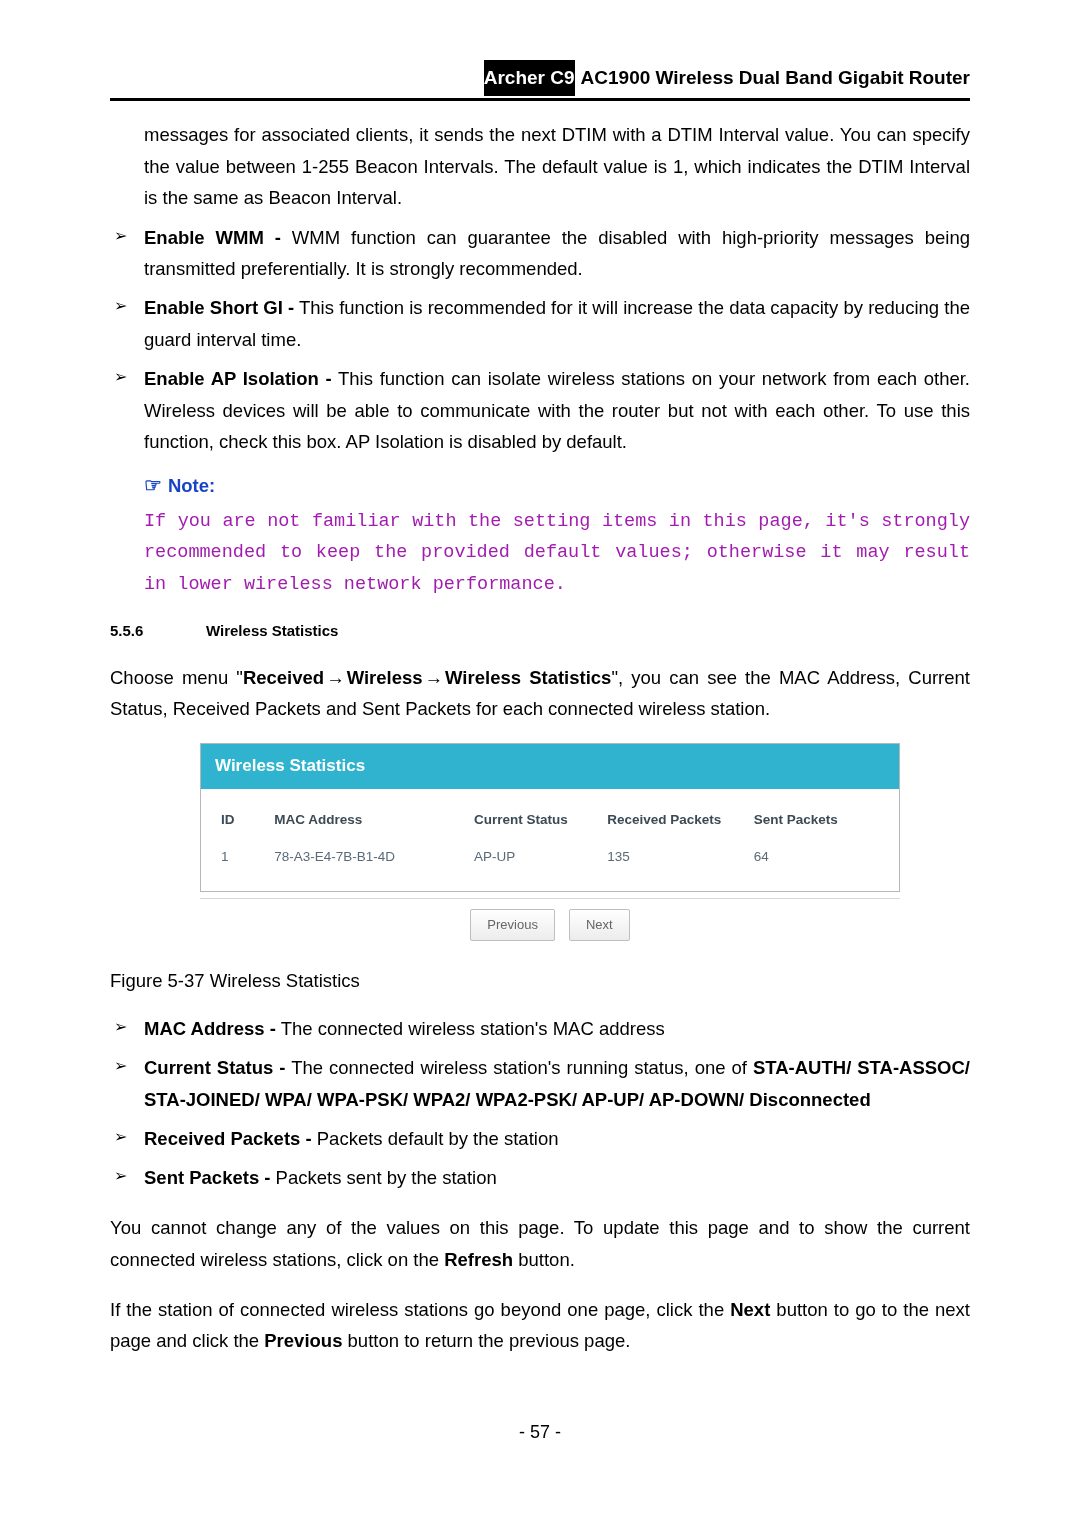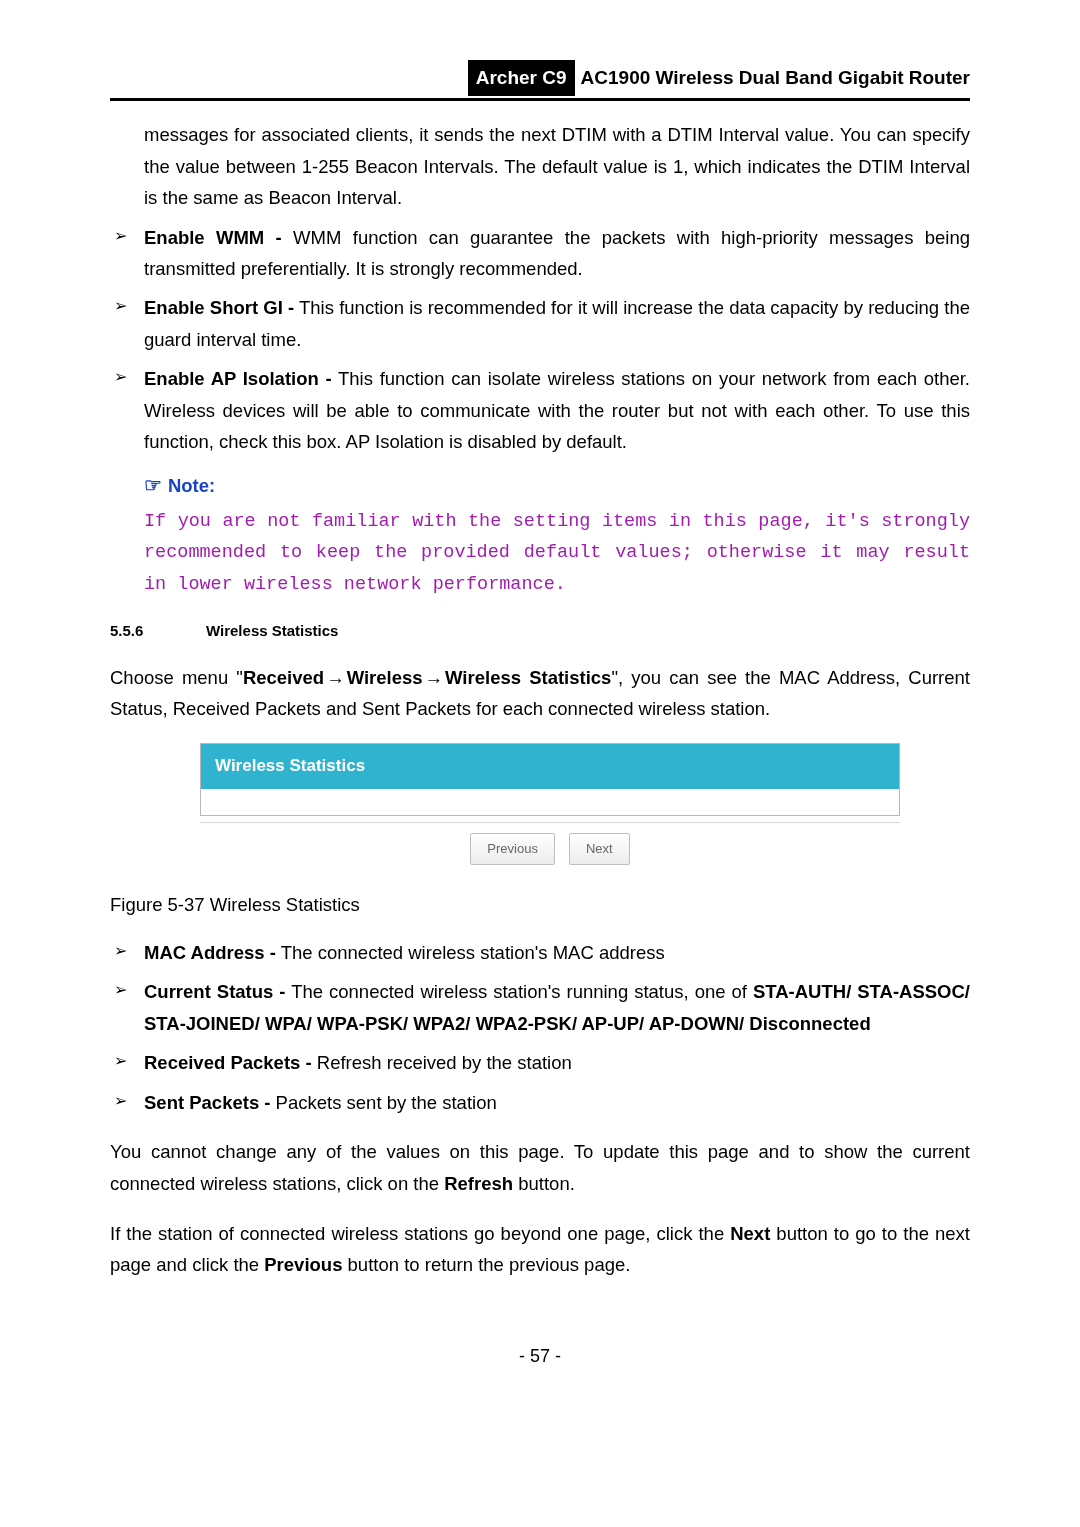--- a/index.html
+++ b/index.html
@@ -21,21 +21,21 @@
     display: flex;
     justify-content: flex-end;
     align-items: center;
     font-weight: bold;
     font-size: 19px;
     margin-bottom: 2px;
   }
   .header-model {
     background: #000;
     color: #fff;
-    padding: 2px 8px;
+    padding: 2px 0;
     margin-right: 6px;
   }
   .header-rule {
     border: none;
     border-top: 3px solid #000;
     margin: 0 0 18px 0;
   }
   .body-text { text-align: justify; }
   .indent-para { margin: 0 0 6px 34px; }
   ul.tri { list-style: none; padding: 0; margin: 0 0 4px 0; }
@@ -87,21 +87,21 @@
   <div class="header-line">
     <span class="header-model">Archer C9</span>
     <span>AC1900 Wireless Dual Band Gigabit Router</span>
   </div>
   <hr class="header-rule">
 
   <p class="body-text indent-para">messages for associated clients, it sends the next DTIM with a DTIM Interval value. You can specify the value between 1-255 Beacon Intervals. The default value is 1, which indicates the DTIM Interval is the same as Beacon Interval.</p>
 
   <ul class="tri tri2">
     <li>
-      <span class="b">Enable WMM -</span><span> WMM function can guarantee the packets with high-priority messages being transmitted preferentially. It is strongly recommended.</span>
+      <span class="b">Enable WMM -</span><span> WMM function can guarantee the disabled with high-priority messages being transmitted preferentially. It is strongly recommended.</span>
     </li>
     <li>
       <span class="b">Enable Short GI -</span><span> This function is recommended for it will increase the data capacity by reducing the guard interval time.</span>
     </li>
     <li>
       <span class="b">Enable AP Isolation -</span><span> This function can isolate wireless stations on your network from each other. Wireless devices will be able to communicate with the router but not with each other. To use this function, check this box. AP Isolation is disabled by default.</span>
     </li>
   </ul>
 
   <div class="note-block">
@@ -116,38 +116,58 @@
     <div>Wireless Statistics</div>
   </div>
 
   <p class="body-text">
     <span>Choose menu "</span><span class="menu-path"><span>Received</span><span class="arrow">→</span><span>Wireless</span><span class="arrow">→</span><span>Wireless Statistics</span></span><span>", you can see the MAC Address, Current Status, Received Packets and Sent Packets for each connected wireless station.</span>
   </p>
 
   <div class="figure-wrap">
     <div class="fig-title-bar">Wireless Statistics</div>
     <div class="fig-body">
+      <table class="fig-table">
+        <thead>
+          <tr>
+            <th class="c-id">ID</th>
+            <th class="c-mac">MAC Address</th>
+            <th class="c-stat">Current Status</th>
+            <th class="c-recv">Received Packets</th>
+            <th class="c-sent">Sent Packets</th>
+          </tr>
+        </thead>
+        <tbody>
+          <tr>
+            <td>1</td>
+            <td>78-A3-E4-7B-B1-4D</td>
+            <td>AP-UP</td>
+            <td>135</td>
+            <td>64</td>
+          </tr>
+        </tbody>
+      </table>
     </div>
   </div>
   <div class="fig-nav">
     <span class="btn">Previous</span>
     <span class="btn">Next</span>
   </div>
 
   <div class="caption">Figure 5-37 Wireless Statistics</div>
 
   <ul class="tri tri2">
     <li>
       <span class="b">MAC Address -</span><span> The connected wireless station's MAC address</span>
     </li>
     <li>
       <span class="b">Current Status -</span><span> The connected wireless station's running status, one of </span><span class="b">STA-AUTH/ STA-ASSOC/ STA-JOINED/ WPA/ WPA-PSK/ WPA2/ WPA2-PSK/ AP-UP/ AP-DOWN/ Disconnected</span>
     </li>
     <li>
-      <span class="b">Received Packets -</span><span> Refresh received by the station</span>
+      <span class="b">Received Packets -</span><span> Packets default by the station</span>
     </li>
     <li>
       <span class="b">Sent Packets -</span><span> Packets sent by the station</span>
     </li>
   </ul>
 
   <p class="body-text">
     <span>You cannot change any of the values on this page. To update this page and to show the current connected wireless stations, click on the </span><span class="b">Refresh</span><span> button.</span>
   </p>
 

